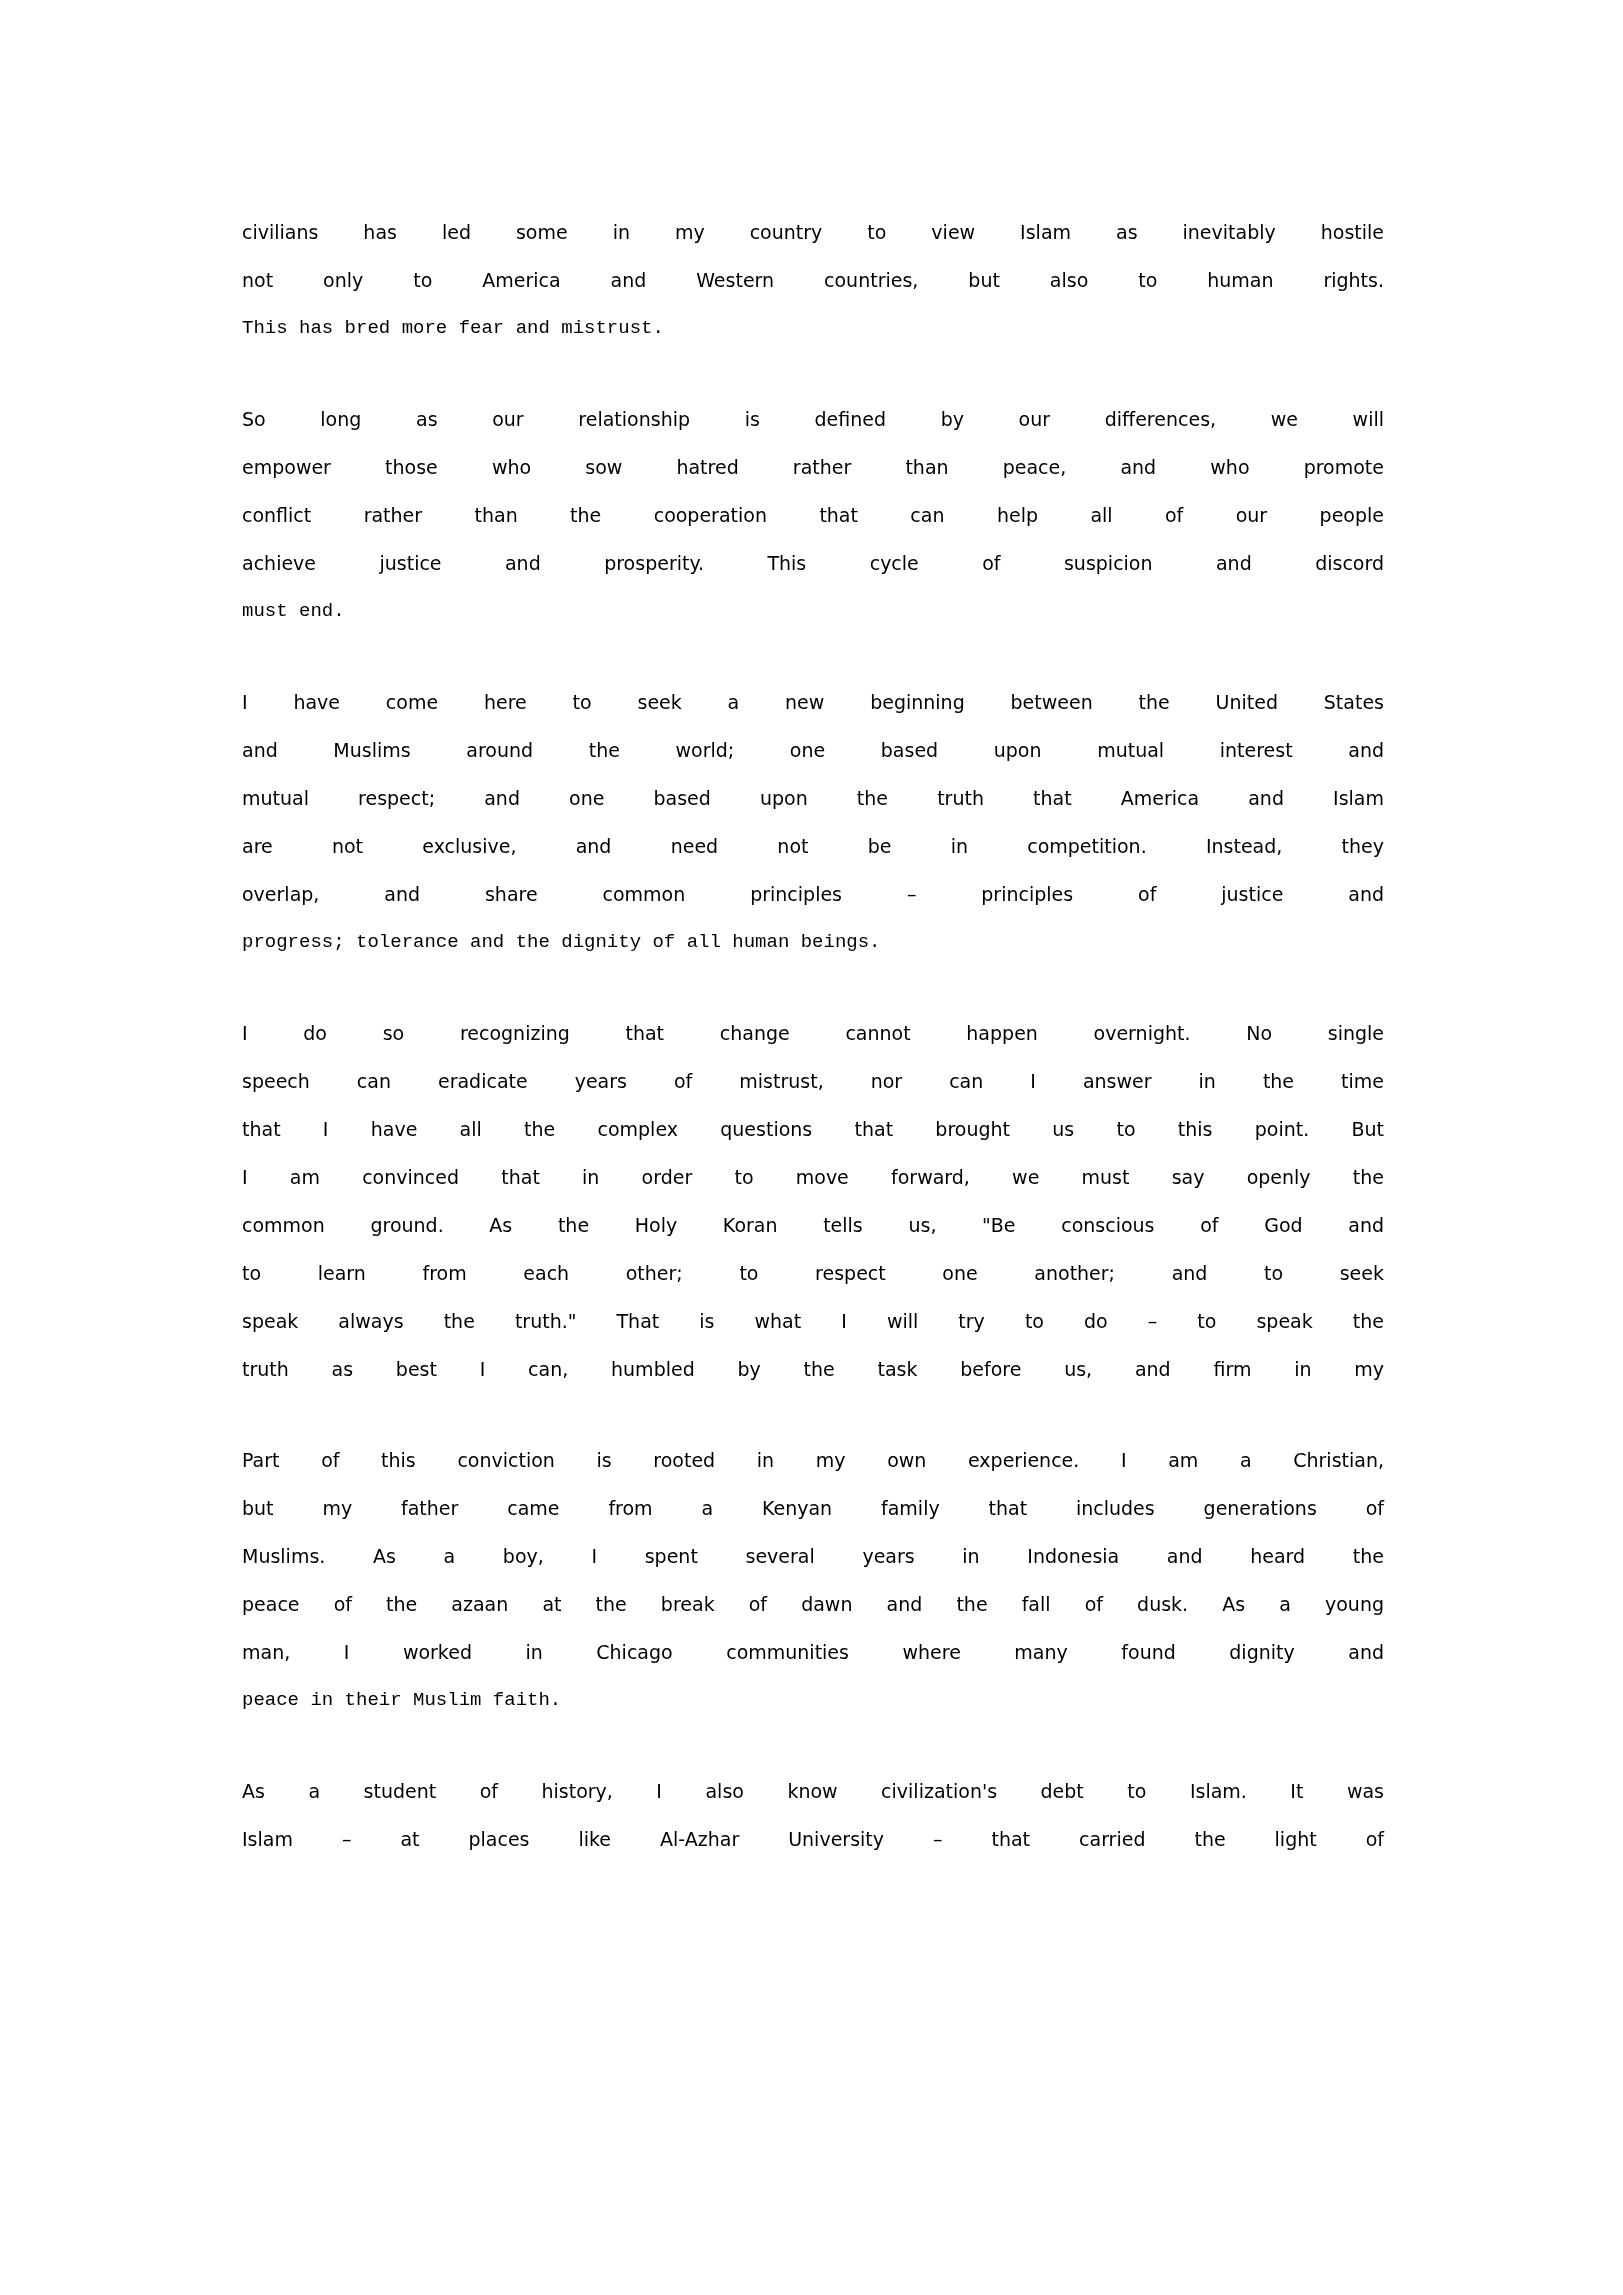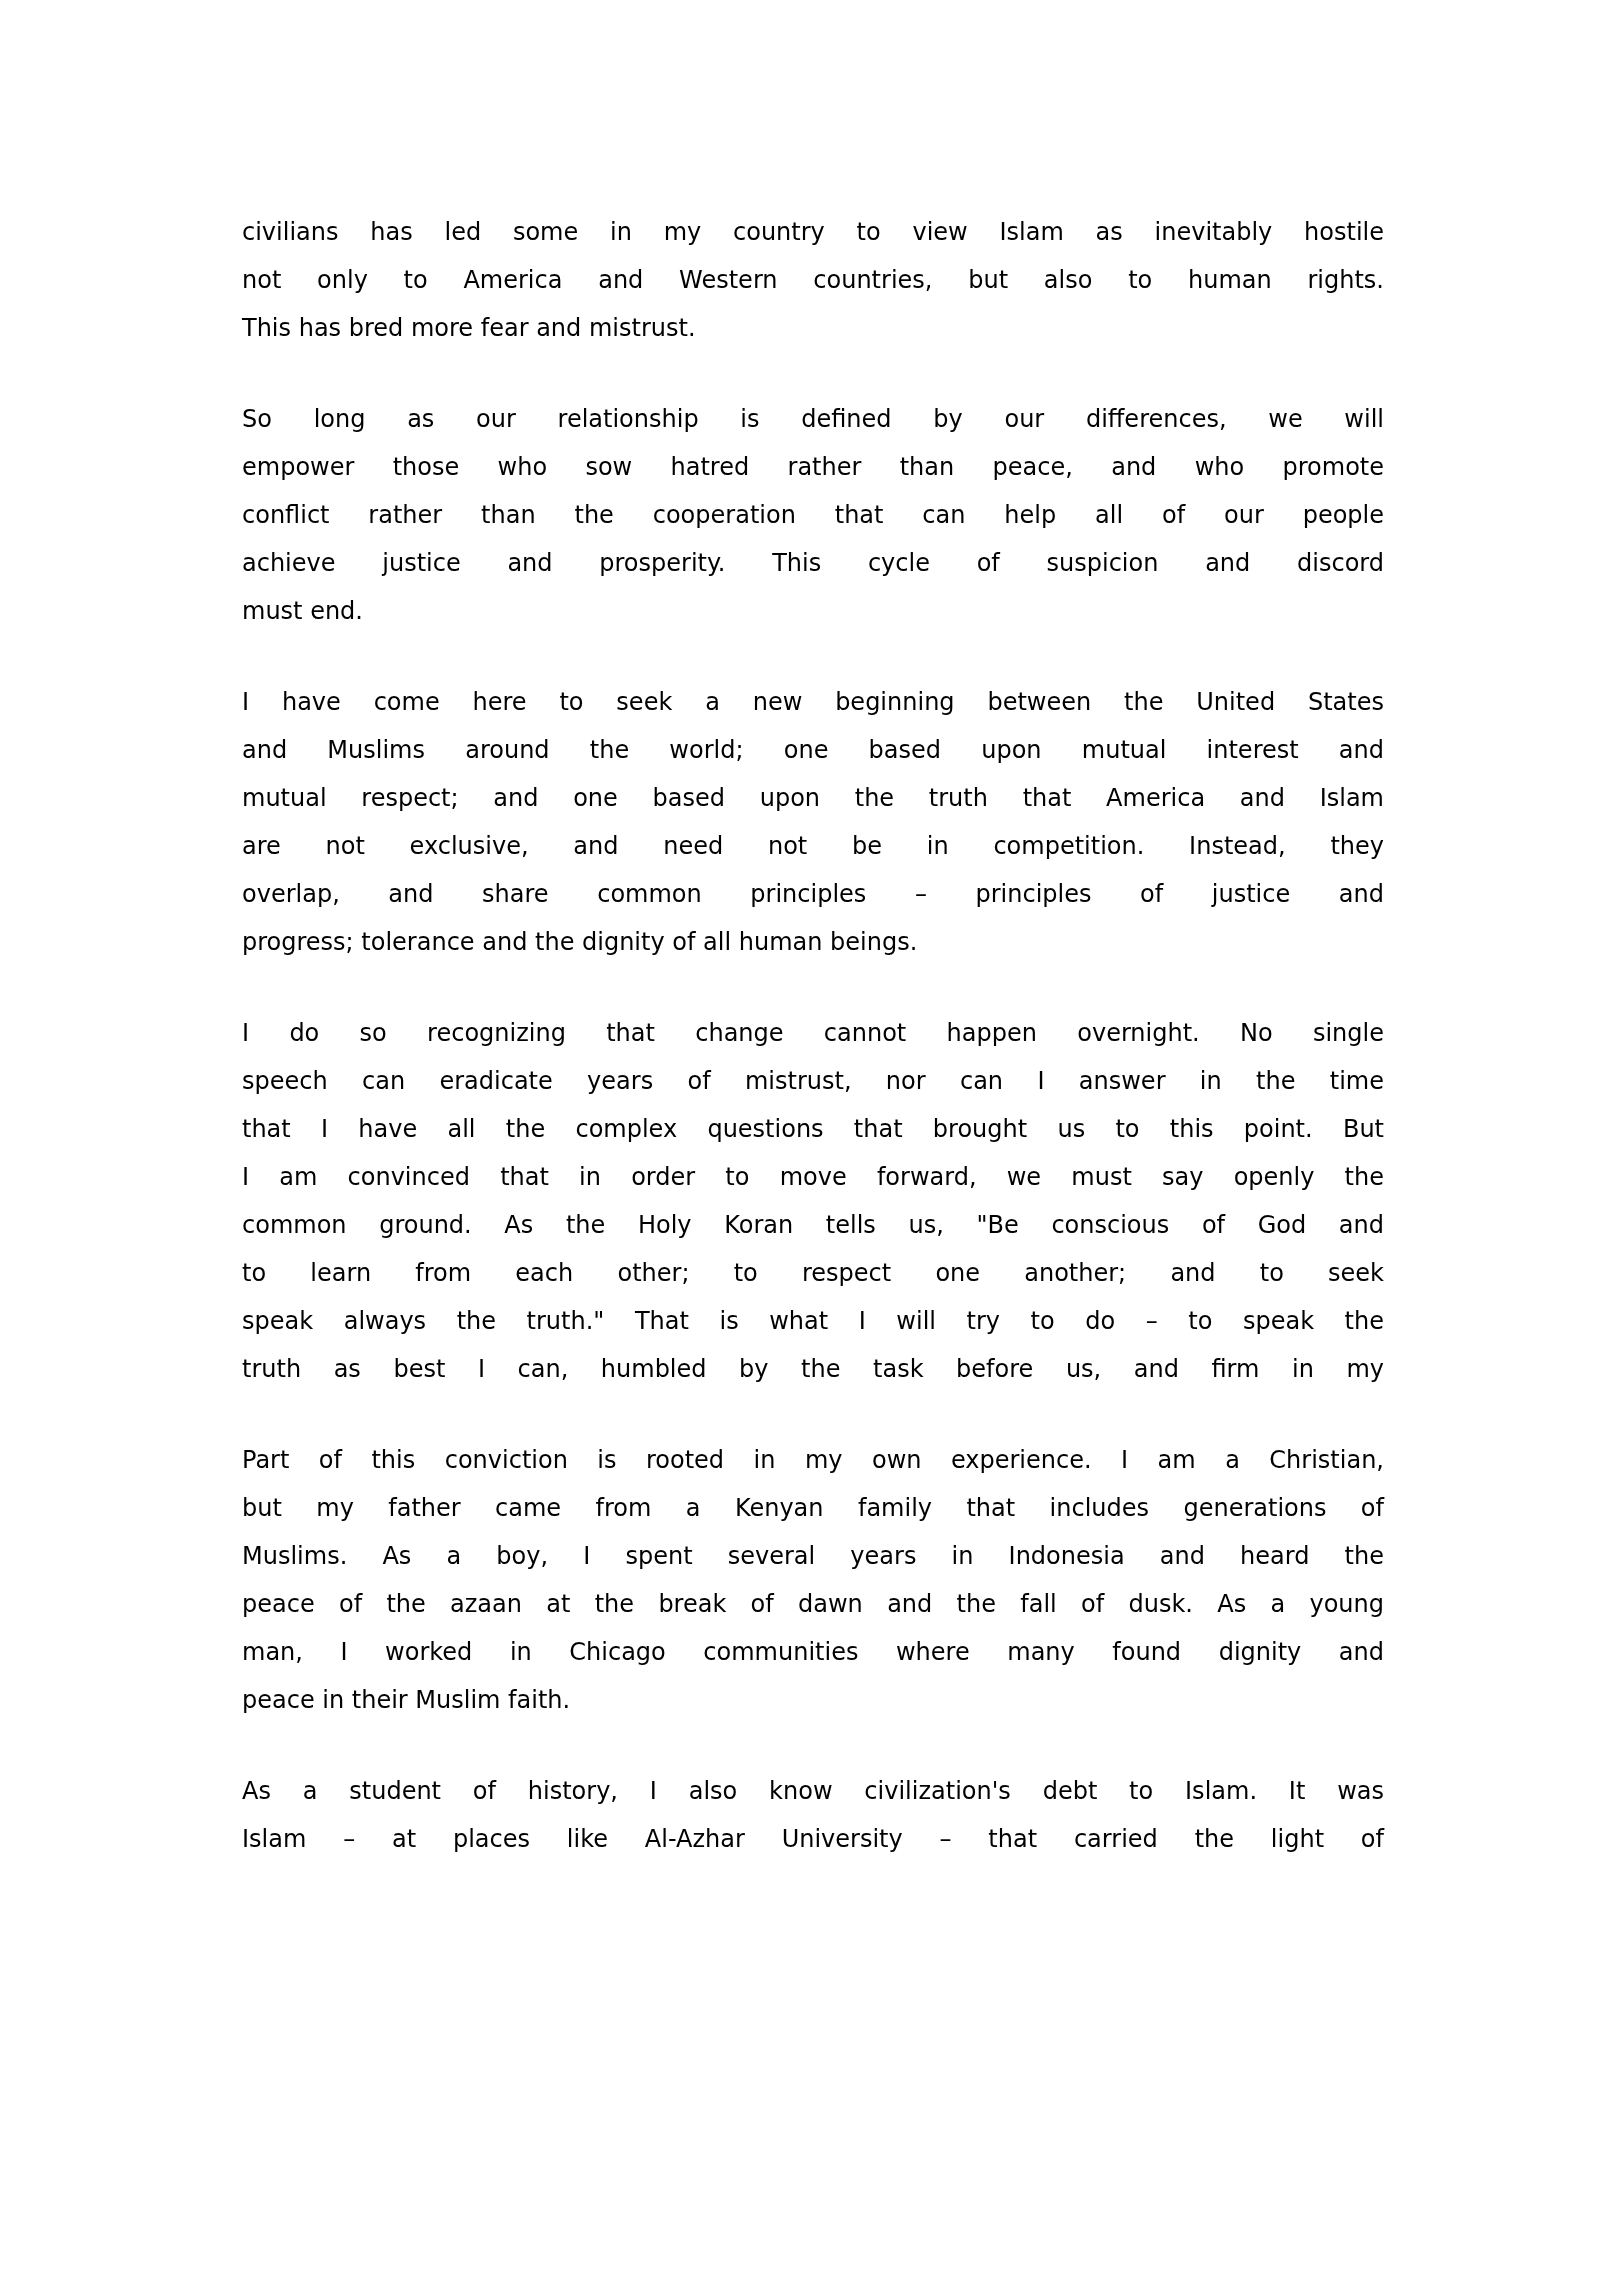--- a/index.html
+++ b/index.html
@@ -14,34 +14,35 @@
   }
   .page {
     box-sizing: border-box;
     width: 1623px;
     height: 2295px;
     background: #ffffff;
     padding: 208px 239px 0 242px;
   }
   .text-block {
     font-family: "DejaVu Sans", sans-serif;
-    font-size: 24px;
+    font-size: 19px;
     line-height: 48px;
     color: #000000;
   }
   .paragraph {
     margin: 0 0 43px 0;
   }
   .line {
     display: block;
     text-align: justify;
     text-align-last: justify;
   }
   .line.last {
     text-align-last: left;
+    font-family: Liberation Mono, monospace;
   }
 </style>
 </head>
 <body>
 
 <div class="page">
   <div class="text-block">
       <p class="paragraph">
         <span class="line">civilians has led some in my country to view Islam as inevitably hostile</span>
         <span class="line">not only to America and Western countries, but also to human rights.</span>

